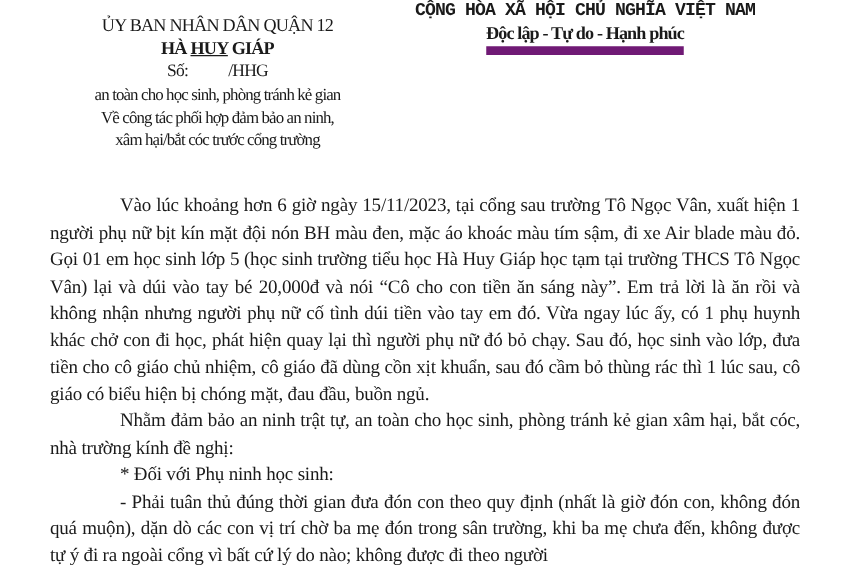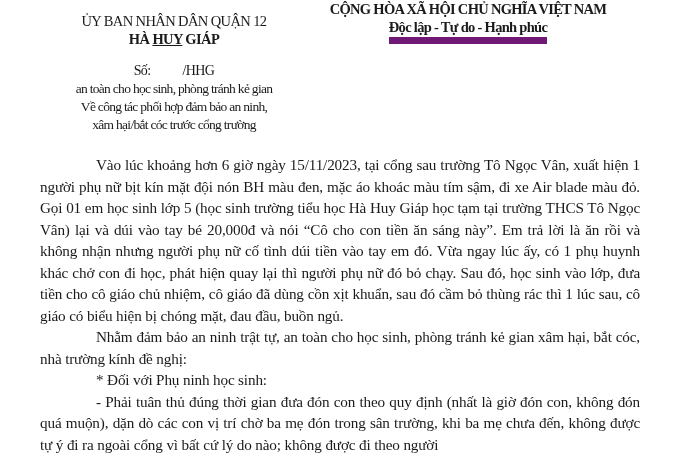--- a/index.html
+++ b/index.html
@@ -9,29 +9,29 @@
     position:relative;
   }
   .hdr-left {
     position:absolute; left:54px; top:0; width:240px; text-align:center;
     font-size:14.5px; line-height:18px; letter-spacing:-0.6px;
   }
   .hdr-left .agency { font-weight:normal;margin-top:12px; }
   .hdr-left .school { font-weight:bold; }
   .hdr-left .school2 { font-weight:bold; }
   .hdr-left .school2 .ul { text-decoration:underline; text-decoration-thickness:1px; }
-  .hdr-left .so { margin-top:14px; font-size:14px; }
+  .hdr-left .so { margin-top:1px; font-size:14px; }
   .hdr-left .so .gap { display:inline-block; width:32px; }
   .hdr-left .subject { font-size:13.5px; line-height:18px; letter-spacing:-0.7px; }
 
   .hdr-right {
     position:absolute; left:318px; top:0; width:300px; text-align:center;
     font-size:14.5px; line-height:18px; letter-spacing:-0.7px;
   }
-  .hdr-right .nation { font-weight:bold; }
+  .hdr-right .nation { font-weight:bold;font-family:Liberation Mono, monospace; }
   .hdr-right .motto { font-weight:bold; display:inline-block; border-bottom:7px solid #701a75; padding-bottom:1px; }
   .hdr-right .date { font-style:italic; margin-top:13px; font-size:14px; }
 
   .body {
     position:absolute; left:40px; top:154px; width:600px;
     font-size:15.2px; line-height:21.5px; text-align:justify;
     letter-spacing:-0.15px;
   }
   .body p { margin:0; text-indent:56px; }
 </style>

